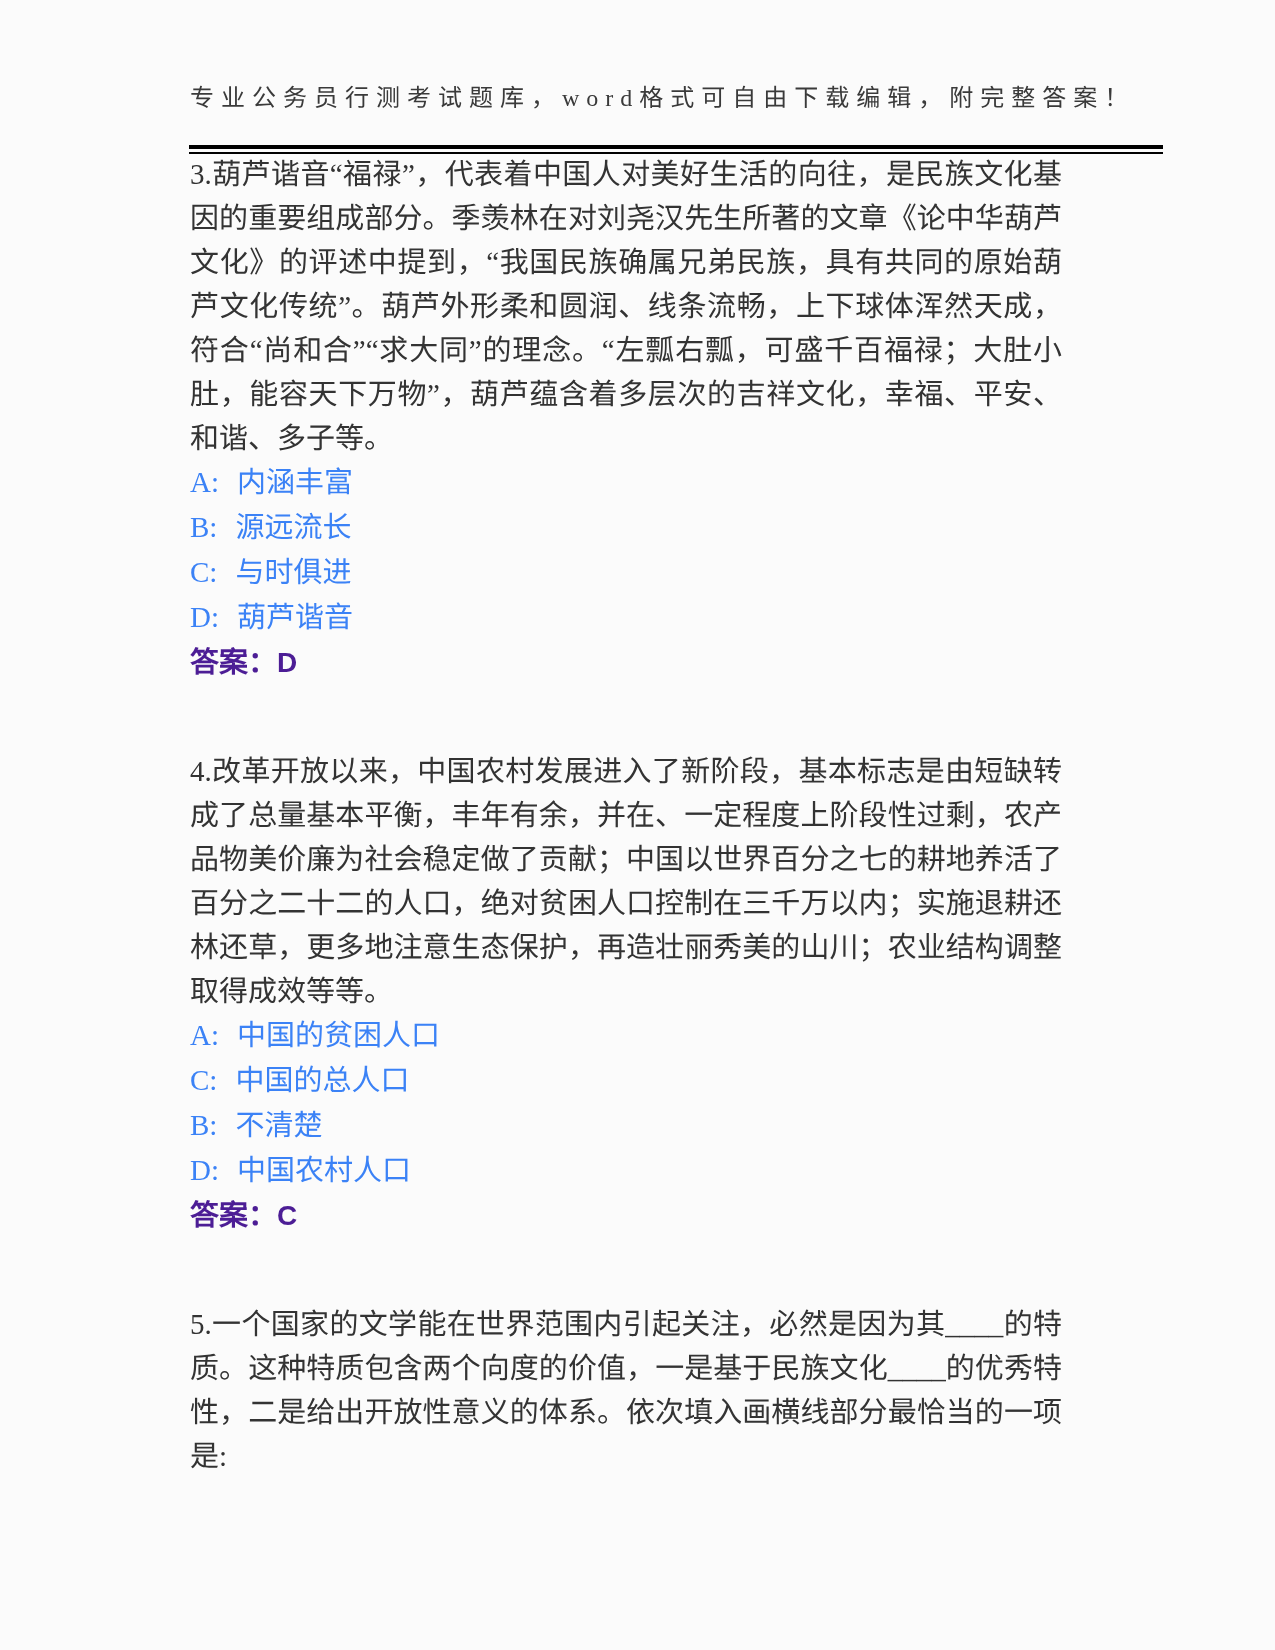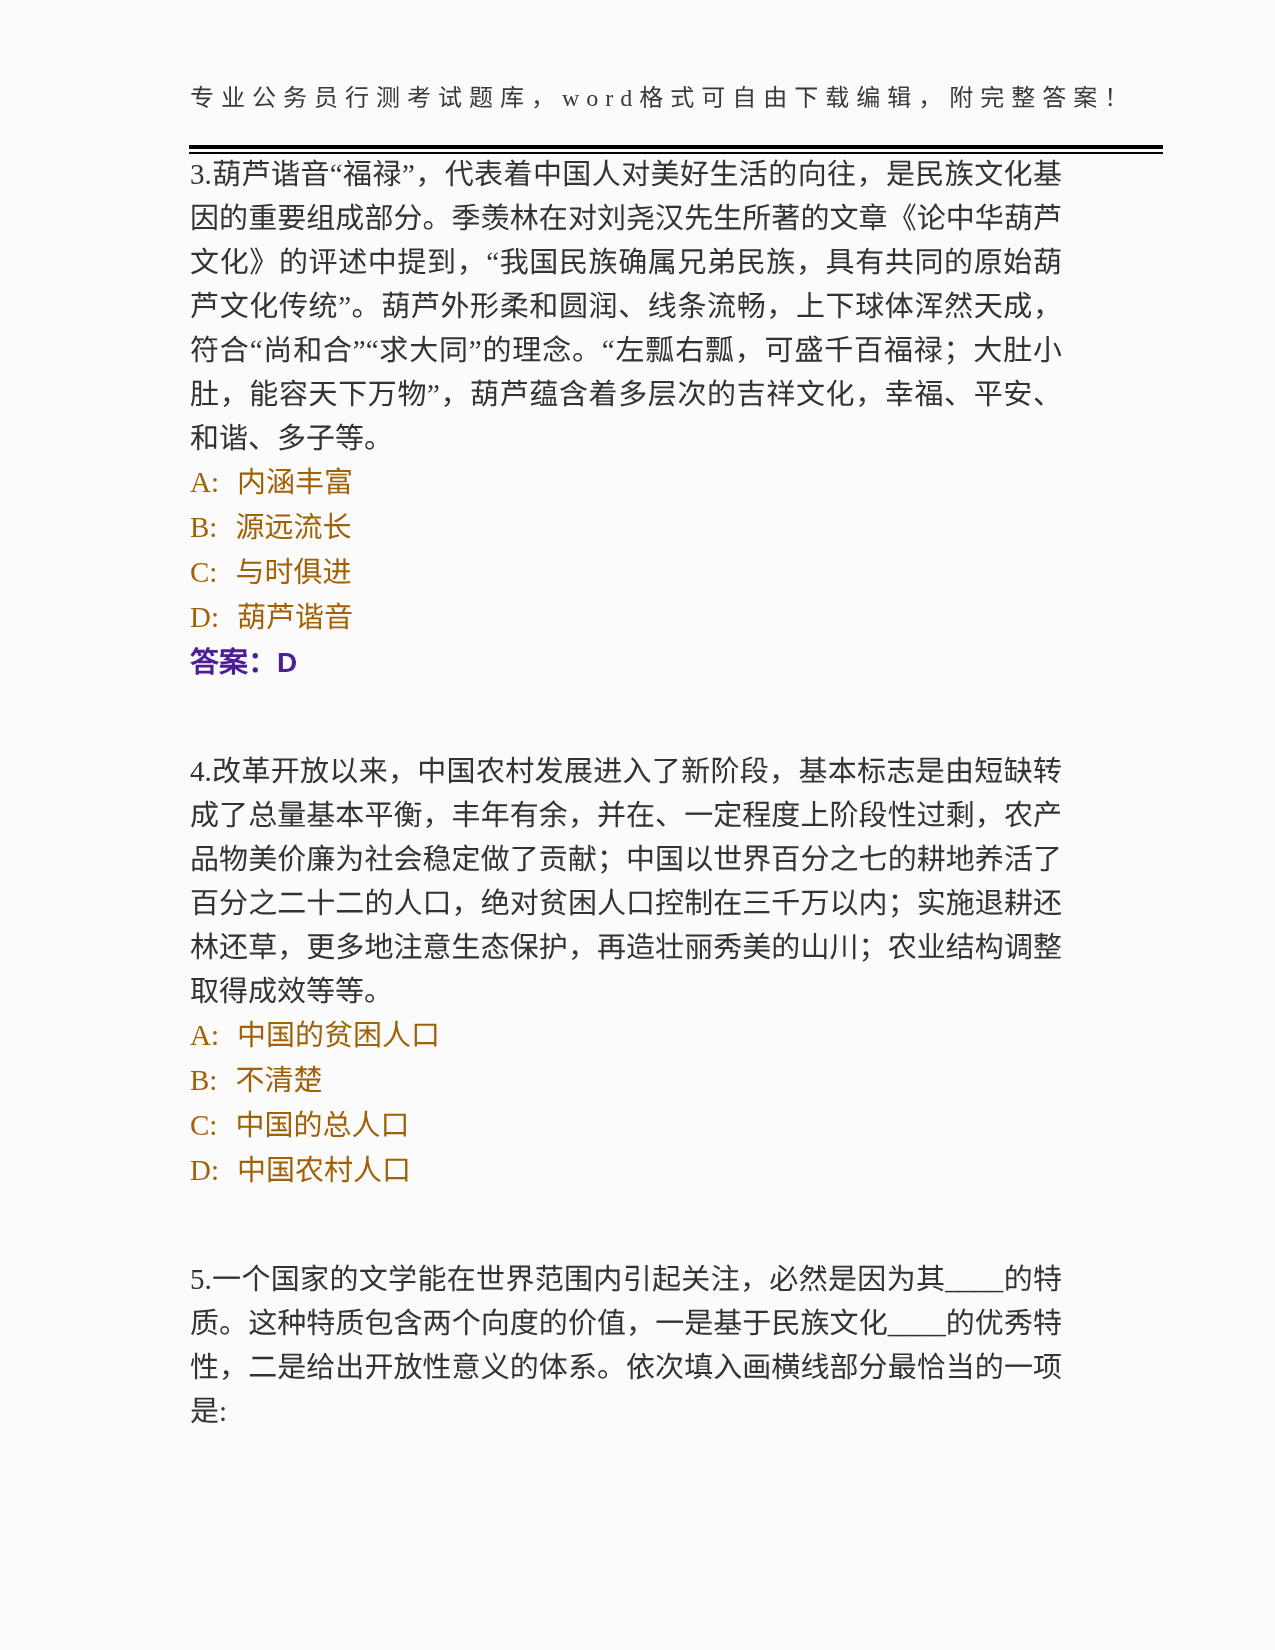--- a/index.html
+++ b/index.html
@@ -54,21 +54,21 @@
     line-height: 44px;
     text-align: justify;
     text-justify: inter-ideograph;
     line-break: anywhere;
     color: #333;
     margin: 0;
   }
   .option-row {
     font-size: 29px;
     line-height: 45px;
-    color: #a16207;
+    color: #3b82f6;
     white-space: nowrap;
   }
   .option-label {
     display: inline-block;
     margin-right: 18px;
   }
   .answer-row {
     font-size: 29px;
     line-height: 45px;
     font-weight: 700;
@@ -111,29 +111,32 @@
   </div>
 
   <div class="question-block">
     <p class="q-stem">4.改革开放以来，中国农村发展进入了新阶段，基本标志是由短缺转成了总量基本平衡，丰年有余，并在、一定程度上阶段性过剩，农产品物美价廉为社会稳定做了贡献；中国以世界百分之七的耕地养活了百分之二十二的人口，绝对贫困人口控制在三千万以内；实施退耕还林还草，更多地注意生态保护，再造壮丽秀美的山川；农业结构调整取得成效等等。</p>
     <div>
 
     <div class="option-row">
         <span class="option-label">A:</span><span class="option-text">中国的贫困人口</span>
       </div>
           <div class="option-row">
-        <span class="option-label">B:</span><span class="option-text">不清楚</span>
+        <span class="option-label">C:</span><span class="option-text">中国的总人口</span>
       </div>
           <div class="option-row">
-        <span class="option-label">C:</span><span class="option-text">中国的总人口</span>
+        <span class="option-label">B:</span><span class="option-text">不清楚</span>
       </div>
           <div class="option-row">
         <span class="option-label">D:</span><span class="option-text">中国农村人口</span>
       </div>
         </div>
+    <div class="answer-row">
+      <span class="answer-label">答案：</span><span class="answer-value">C</span>
+    </div>
   </div>
 
   <div class="question-block">
     <p class="q-stem">5.一个国家的文学能在世界范围内引起关注，必然是因为其____的特质。这种特质包含两个向度的价值，一是基于民族文化____的优秀特性，二是给出开放性意义的体系。依次填入画横线部分最恰当的一项是:</p>
     <div>
       
     </div>
 
   </div>
 </div>

